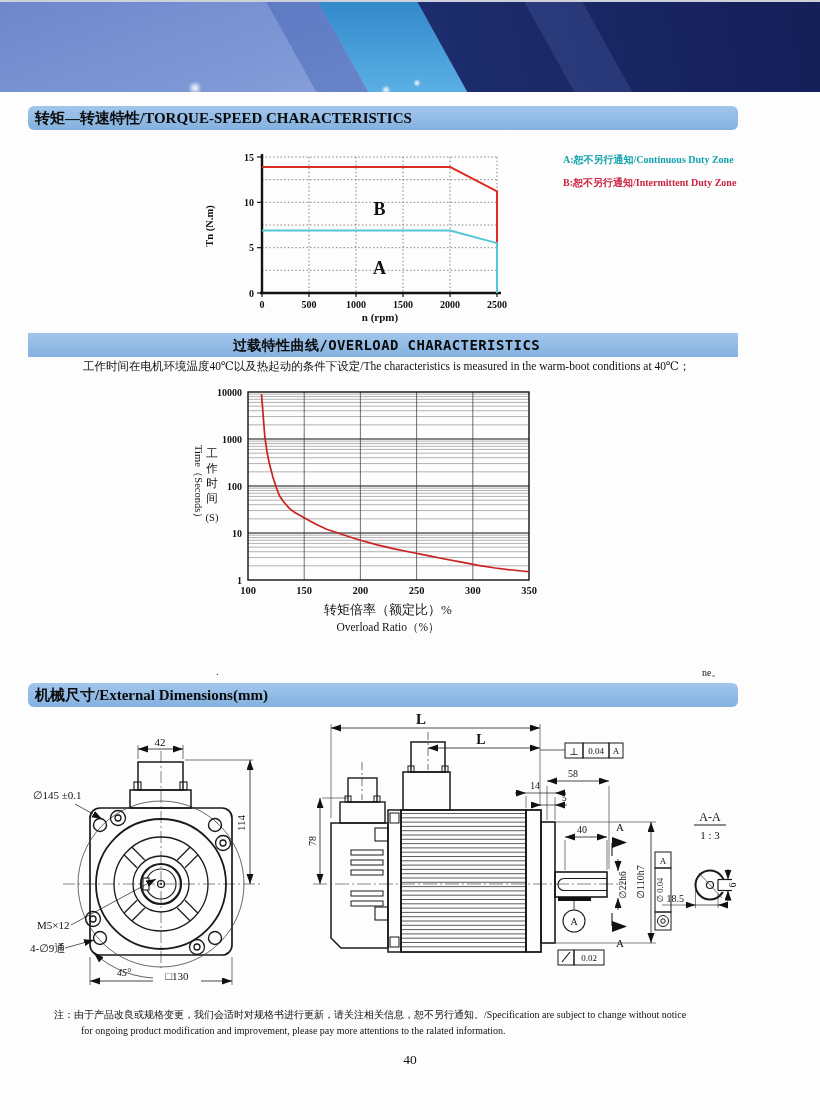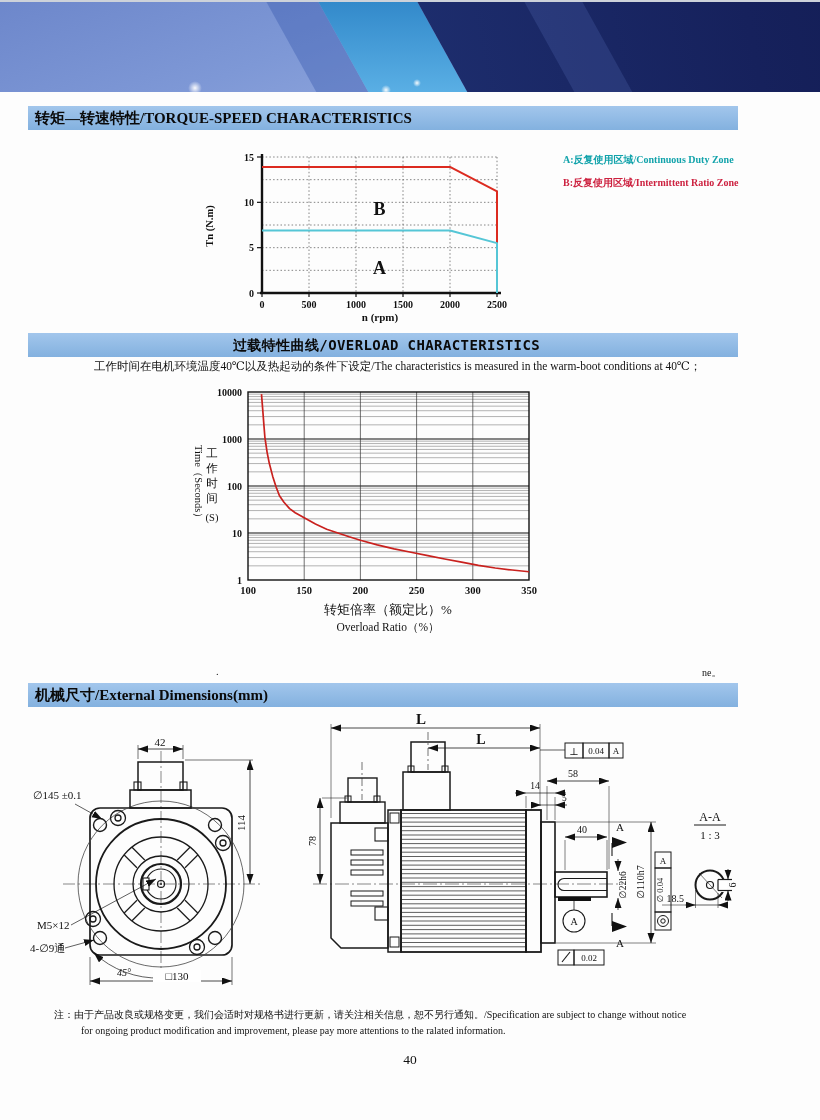--- a/index.html
+++ b/index.html
@@ -14,21 +14,21 @@
   .b-mid{left:262px;width:52px;background:rgba(45,80,170,.35);}
   .b-cyan{left:314px;width:99px;background:linear-gradient(to bottom,#2f86c8,#5fb4e8);}
   .b-navy{left:413px;width:560px;background:linear-gradient(110deg,#1d2d6d 0%,#16215c 55%,#111b50 100%);}
   .b-glow{left:520px;width:58px;background:rgba(110,140,215,.18);}
   .dot{position:absolute;border-radius:50%;background:radial-gradient(circle,rgba(255,255,255,.95),rgba(255,255,255,0) 70%);}
   
   .section-bar{position:absolute;left:28px;width:710px;height:24px;
                background:linear-gradient(#a2c6ec,#83b1df);
                font-weight:bold;font-size:15px;line-height:24px;padding-left:7px;
                box-sizing:border-box;color:#0a0a0a;white-space:nowrap;}
-  .serif-bar{font-family:"Liberation Serif","DejaVu Serif",serif;}
+  .serif-bar{font-family:"Liberation Serif","DejaVu Serif",serif;border-radius:6px;}
   .mono-bar{font-family:"DejaVu Sans Mono",monospace;font-size:14px;letter-spacing:.4px;text-align:center;}
   
   .subtitle{font-size:11.5px;white-space:nowrap;}
   .note{font-size:10.5px;white-space:nowrap;}
   .legend-line{font-size:10px;font-weight:bold;margin-bottom:9px;white-space:nowrap;
                font-family:"Liberation Serif","DejaVu Serif",serif;}
   .footnote{font-size:10px;white-space:nowrap;margin-left:24px;}
   .pagenum{left:0;right:0;text-align:center;font-size:13.5px;}
   svg{overflow:visible;}
   svg text{font-family:"Liberation Serif","DejaVu Serif",serif;fill:#111;stroke:none;}
@@ -86,27 +86,27 @@
       <text x="61" y="14.5" text-anchor="end" font-size="10" font-weight="bold" font-family="&quot;DejaVu Sans&quot;,&quot;Liberation Sans&quot;,sans-serif">15</text>
       <polyline points="69,20.973333333333343 257,20.973333333333343 304,45.45333333333335 304,97.13333333333334" fill="none" stroke="#dc2b20" stroke-width="2" stroke-linejoin="round"></polyline>
       <polyline points="69,84.44 257,84.44 304,97.13333333333334 304,147" fill="none" stroke="#55c6d6" stroke-width="2" stroke-linejoin="round"></polyline>
       <text x="186.5" y="69.02666666666666" text-anchor="middle" fill="#dc2b20" font-size="18" font-weight="bold" font-family="&quot;DejaVu Sans&quot;,sans-serif">B</text>
       <text x="186.5" y="127.96" text-anchor="middle" fill="#7fd4e0" font-size="18" font-weight="bold" font-family="&quot;DejaVu Sans&quot;,sans-serif">A</text>
       <text x="187" y="175" text-anchor="middle" font-size="11" font-weight="bold" font-family="&quot;DejaVu Sans&quot;,sans-serif">n (rpm)</text>
       <text x="20" y="80" transform="rotate(-90 20 80)" text-anchor="middle" font-size="10.5" font-weight="bold" font-family="&quot;DejaVu Sans&quot;,sans-serif">Tn (N.m)</text>
     </svg>
 
   <div class="abs" style="left:563px;top:153px">
-    <div class="legend-line" style="color: rgb(18, 163, 171);">A:反复使用区域/Continuous Duty Zone</div>
-    <div class="legend-line" style="color: rgb(205, 34, 64);">B:反复使用区域/Intermittent Ratio Zone</div>
+    <div class="legend-line" style="color: rgb(18, 163, 171);">A:恕不另行通知/Continuous Duty Zone</div>
+    <div class="legend-line" style="color: rgb(205, 34, 64);">B:恕不另行通知/Intermittent Duty Zone</div>
   </div>
 
   <div class="section-bar mono-bar" style="top:333px">过载特性曲线/OVERLOAD CHARACTERISTICS</div>
 
-  <div class="abs subtitle" style="left:94px;top:359px">工作时间在电机环境温度40℃以及热起动的条件下设定/The characteristics is measured in the warm-boot conditions at 40℃；</div>
+  <div class="abs subtitle" style="left:83px;top:359px">工作时间在电机环境温度40℃以及热起动的条件下设定/The characteristics is measured in the warm-boot conditions at 40℃；</div>
 
   <svg id="chart2-svg" class="abs" style="left:163px;top:383px" width="390" height="258" viewBox="0 0 390 258">
       <line x1="85" y1="182.85159020379288" x2="366" y2="182.85159020379288" stroke="#555" stroke-width="0.45"></line>
       <line x1="85" y1="174.57530102817586" x2="366" y2="174.57530102817586" stroke="#555" stroke-width="0.45"></line>
       <line x1="85" y1="168.70318040758576" x2="366" y2="168.70318040758576" stroke="#555" stroke-width="0.45"></line>
       <line x1="85" y1="164.14840979620712" x2="366" y2="164.14840979620712" stroke="#555" stroke-width="0.45"></line>
       <line x1="85" y1="160.42689123196874" x2="366" y2="160.42689123196874" stroke="#555" stroke-width="0.45"></line>
       <line x1="85" y1="157.28039211932992" x2="366" y2="157.28039211932992" stroke="#555" stroke-width="0.45"></line>
       <line x1="85" y1="154.55477061137864" x2="366" y2="154.55477061137864" stroke="#555" stroke-width="0.45"></line>
       <line x1="85" y1="152.15060205635172" x2="366" y2="152.15060205635172" stroke="#555" stroke-width="0.45"></line>

